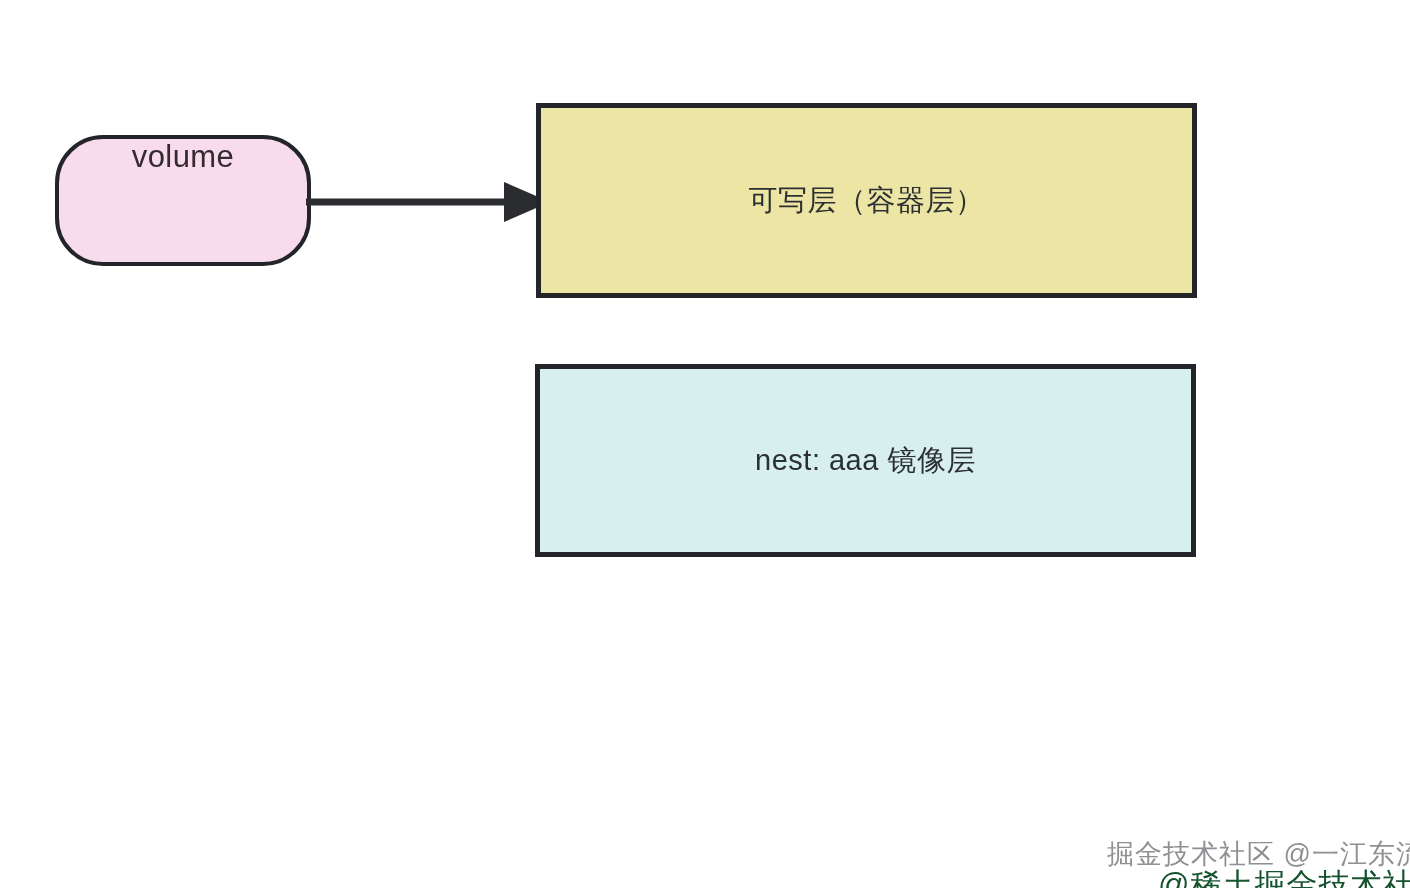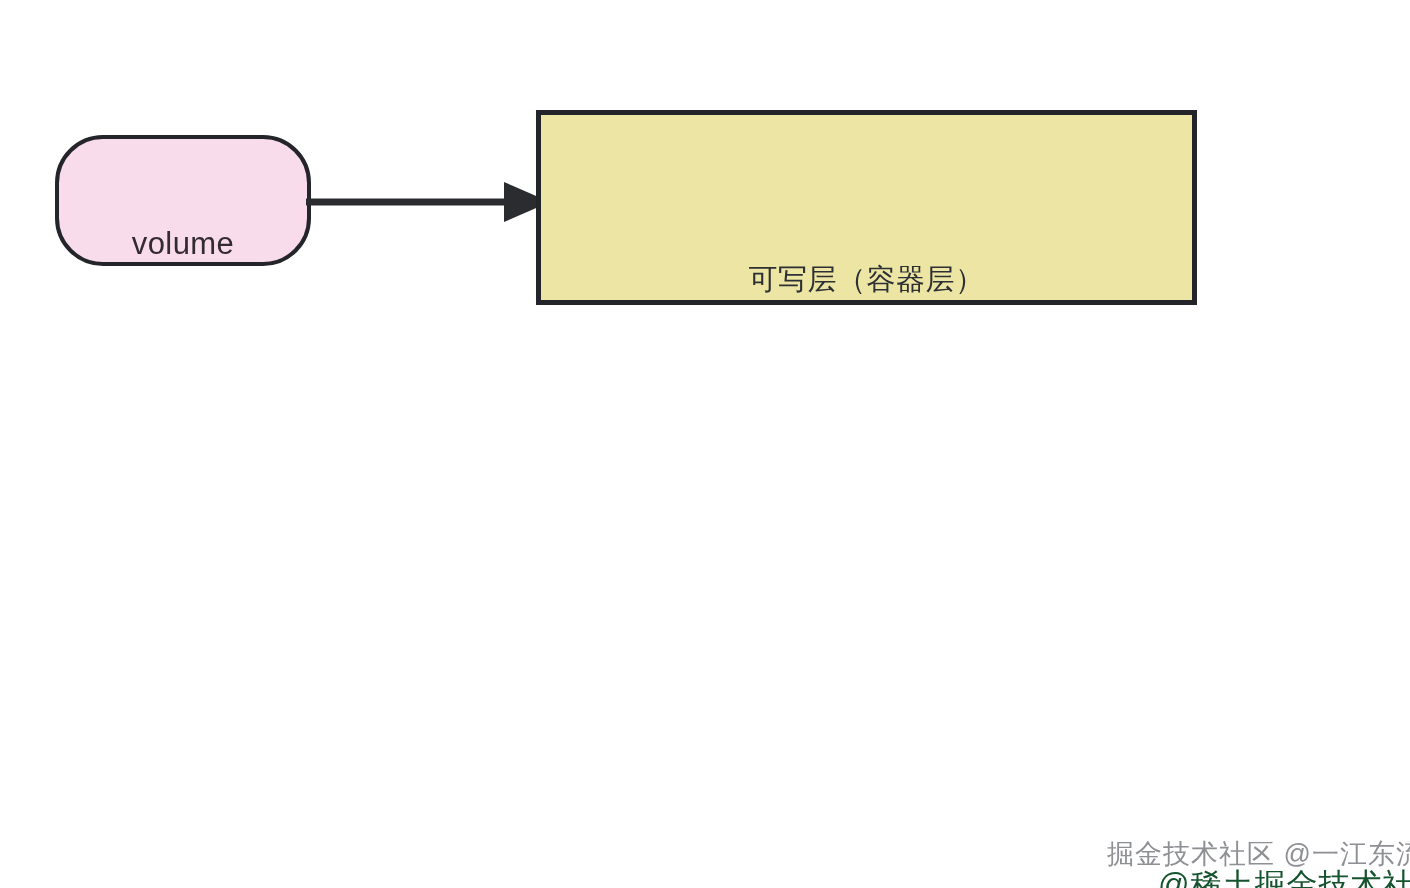--- a/index.html
+++ b/index.html
@@ -29,21 +29,21 @@
     position: absolute;
     left: 55px;
     top: 135px;
     width: 256px;
     height: 131px;
     box-sizing: border-box;
     background: #f9dcec;
     border: 4px solid #24252b;
     border-radius: 48px;
     display: flex;
-    align-items: flex-end;
+    align-items: flex-start;
     justify-content: center;
   }
   .volume-label {
     font-size: 31px;
     color: #332b31;
     letter-spacing: 0.4px;
     font-weight: 400;
   }
 
   
@@ -68,25 +68,24 @@
   .layer-label {
     font-size: 29px;
     color: #2c2f33;
     letter-spacing: 0.5px;
     font-weight: 400;
     white-space: nowrap;
   }
 
   .layer-writable {
     left: 536px;
-    top: 110px;
+    top: 103px;
     width: 661px;
     height: 195px;
     background: #ece5a3;
-    align-items: flex-end;
   }
   .layer-nest {
     left: 535px;
     top: 364px;
     width: 661px;
     height: 193px;
     background: #d7f0ed;
   }
   .layer-node {
     left: 523px;
@@ -131,18 +130,21 @@
 
   <svg class="arrow-svg" viewBox="0 0 250 54">
     <line x1="6" y1="26" x2="208" y2="26" stroke="#2b2c30" stroke-width="7"></line>
     <polygon points="204,6 250,26 204,46" fill="#2b2c30"></polygon>
   </svg>
 
   <div class="layer-box layer-writable">
     <span class="layer-label">可写层（容器层）</span>
   </div>
 
+  <div class="layer-box layer-nest">
+    <span class="layer-label">nest: aaa 镜像层</span>
+  </div>
 
 
   <div class="watermark-sub">@稀土掘金技术社区</div>
   <div class="watermark-main">掘金技术社区 @一江东流水</div>
 
 </div>
 
 </body></html>

